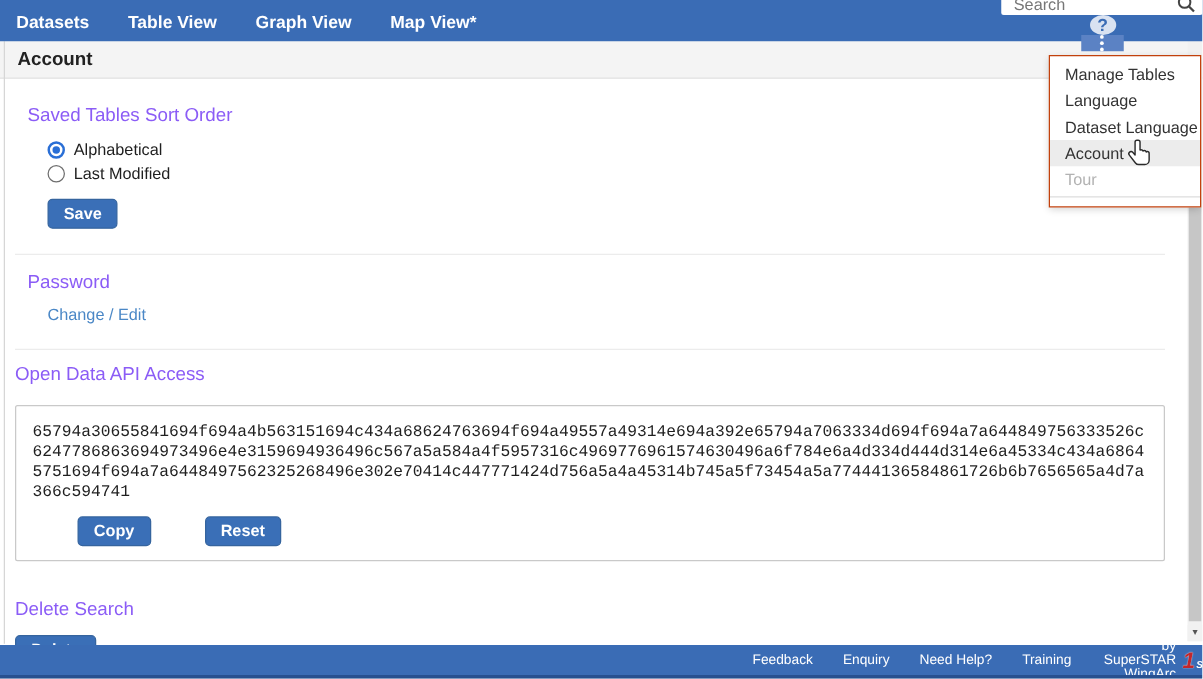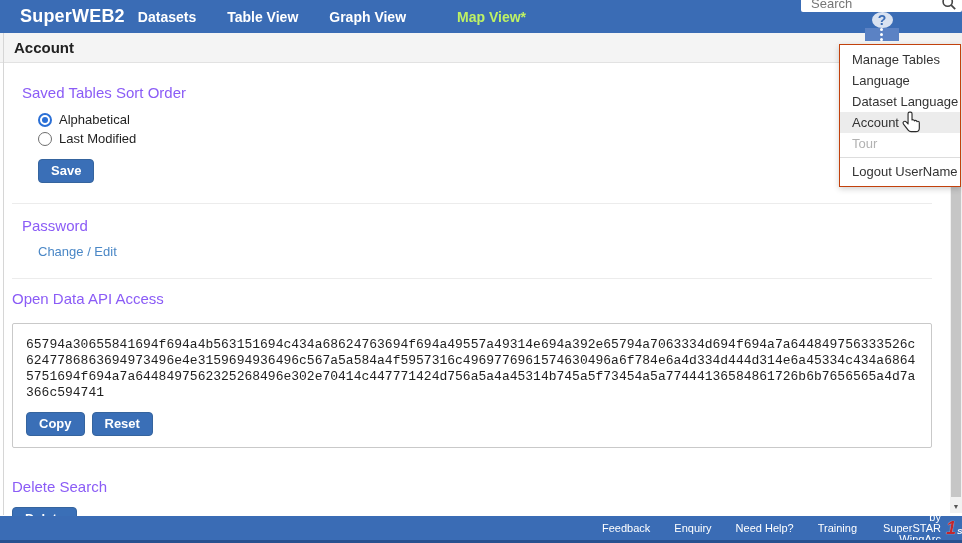--- a/index.html
+++ b/index.html
@@ -9,21 +9,21 @@
     font-family:"Liberation Sans",sans-serif;background:#ffffff;
     -webkit-font-smoothing:antialiased;
   }
   .app{position:relative;width:962px;height:543px;overflow:hidden;}
 
   
   .topnav{height:33px;background:#3a6cb5;display:flex;align-items:center;position:relative;z-index:6;}
   .brand{color:#fff;font-size:18px;font-weight:700;margin-left:20px;letter-spacing:.2px;cursor:pointer;}
   .nav-items{display:flex;gap:31px;margin-left:13px;}
   .nav-item{color:#ffffff;font-size:14px;font-weight:700;cursor:pointer;white-space:nowrap;}
-  .nav-item.dimmed{color:#bef264;margin-left:20px;}
+  .nav-item.dimmed{color:#ffffff;}
   .nav-right{margin-left:auto;display:flex;align-items:center;height:44px;flex-direction:column;}
   .searchbox{width:148px;height:21px;background:#fff;border-radius:2px;display:flex;align-items:center;padding:0 5px 0 8px;}
   .searchbox input{border:none;outline:none;flex:1;font-size:13px;font-family:"Liberation Sans",sans-serif;color:#333;min-width:0;background:transparent;}
   .searchbox input::placeholder{color:#767676;opacity:1;}
   .search-ic{flex:0 0 auto;display:flex;align-items:center;cursor:pointer;}
   .help-btn{width:21px;height:21px;border-radius:50%;background:#d9e2f1;color:#3a6cb5;font-weight:700;font-size:14px;display:flex;align-items:center;justify-content:center;margin:0 8px 0 9px;cursor:pointer;}
   .kebab-btn{width:34px;height:33px;background:#5b82c4;display:flex;flex-direction:column;align-items:center;justify-content:center;gap:2px;cursor:pointer;}
   .kebab-btn i{width:3px;height:3px;border-radius:50%;background:#fff;}
 
   
@@ -44,21 +44,21 @@
 
   .radio-group{margin:9px 0 0 26px;}
   .radio-row{display:flex;align-items:center;height:19px;cursor:pointer;}
   .radio{box-sizing:border-box;width:14px;height:14px;border:1px solid #6e6e6e;border-radius:50%;background:#fff;position:relative;flex:0 0 auto;}
   .radio.checked{border:2px solid #2a6fd6;}
   .radio.checked::after{content:"";position:absolute;left:2px;top:2px;width:6px;height:6px;border-radius:50%;background:#2a6fd6;}
   .radio-label{font-size:13px;color:#1f1f1f;margin-left:7px;}
 
   .btn{display:inline-block;background:#3a6fb7;border:1px solid #35649e;border-radius:4px;color:#fff;
        font-size:13px;font-weight:700;font-family:"Liberation Sans",sans-serif;
-       padding:3px 12px 4px 12px;cursor:pointer;line-height:15px;}
+       padding:3px 12px 4px 12px;cursor:pointer;line-height:15px;margin-left:36px;}
   .btn-save{margin:11px 0 0 26px;}
   .link{font-size:13px;color:#4a87c6;margin:10px 0 0 26px;display:inline-block;cursor:pointer;text-decoration:none;}
 
   .api-box{margin-top:16px;border:1px solid #c9c9c9;border-radius:2px;background:#fff;padding:13px 12px 11px 13px;}
   .api-key{font-family:"Liberation Mono","DejaVu Sans Mono",monospace;font-size:13px;line-height:16px;
            color:#1f1f1f;word-break:break-all;max-width:114ch;}
   .api-btns{margin-top:11px;display:flex;gap:7px;}
   .btn-delete{margin:12px 0 0 0;}
 
   
@@ -86,21 +86,20 @@
   .menu-sep{border-top:1px solid #ddd;margin:3px 0;}
 
   .cursor-hand{position:absolute;left:899px;top:110px;z-index:20;pointer-events:none;}
 </style>
 </head>
 <body>
 
 <div class="app">
 
   <nav class="topnav">
-    <div class="brand">SuperWEB2</div>
     <div class="nav-items">
       <span class="nav-item">Datasets</span>
       <span class="nav-item">Table View</span>
       <span class="nav-item">Graph View</span>
       <span class="nav-item dimmed">Map View*</span>
     </div>
     <div class="nav-right">
       <div class="searchbox">
         <input type="text" placeholder="Search" style="">
         <span class="search-ic">
@@ -185,21 +184,20 @@
     <div class="scroll-down">▼</div>
   </div>
 
   <div class="menu">
     <div class="menu-item">Manage Tables</div>
     <div class="menu-item">Language</div>
     <div class="menu-item">Dataset Language</div>
     <div class="menu-item hover">Account</div>
     <div class="menu-item disabled">Tour</div>
     <div class="menu-sep"></div>
-    <div class="menu-item">Logout UserName</div>
   </div>
 
   <div class="cursor-hand">
     <svg width="25" height="25" viewBox="0 0 24 24">
       <path d="M10.1 2.1c-.8 0-1.4.6-1.4 1.4v9.9l-1.8-2c-.6-.7-1.7-.8-2.4-.2-.7.6-.8 1.6-.2 2.3l4.7 6.1c.6.8 1.5 1.2 2.5 1.2h4.6c1.9 0 3.4-1.5 3.4-3.4v-5.2c0-.8-.6-1.4-1.4-1.4-.3 0-.6.1-.8.3-.2-.7-.8-1.1-1.5-1.1-.4 0-.7.1-1 .4-.2-.6-.8-1-1.5-1-.3 0-.6.1-.8.2V3.5c0-.8-.6-1.4-1.4-1.4z" fill="#ffffff" stroke="#2b2b2b" stroke-width="1.1" stroke-linejoin="round"></path>
     </svg>
   </div>
 
 </div>
 

